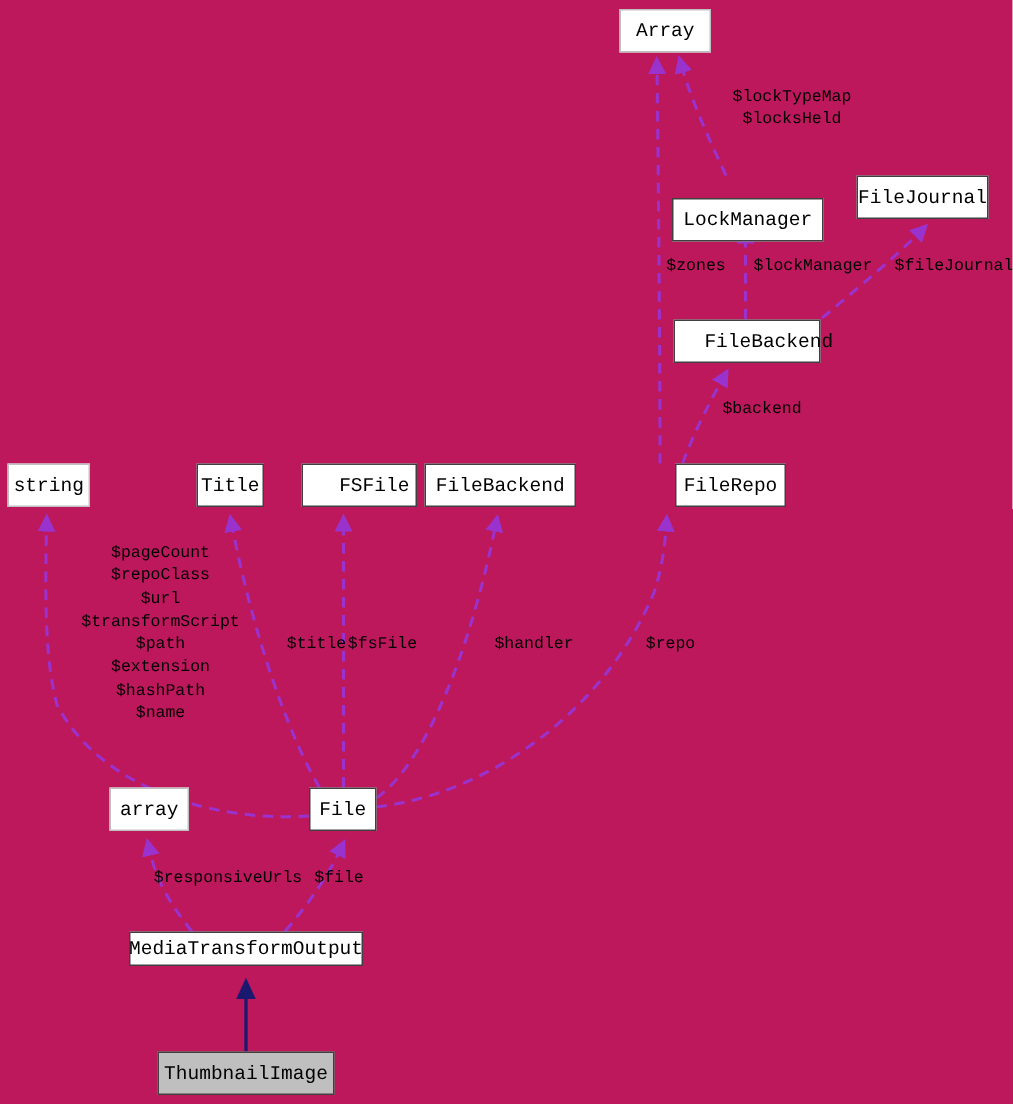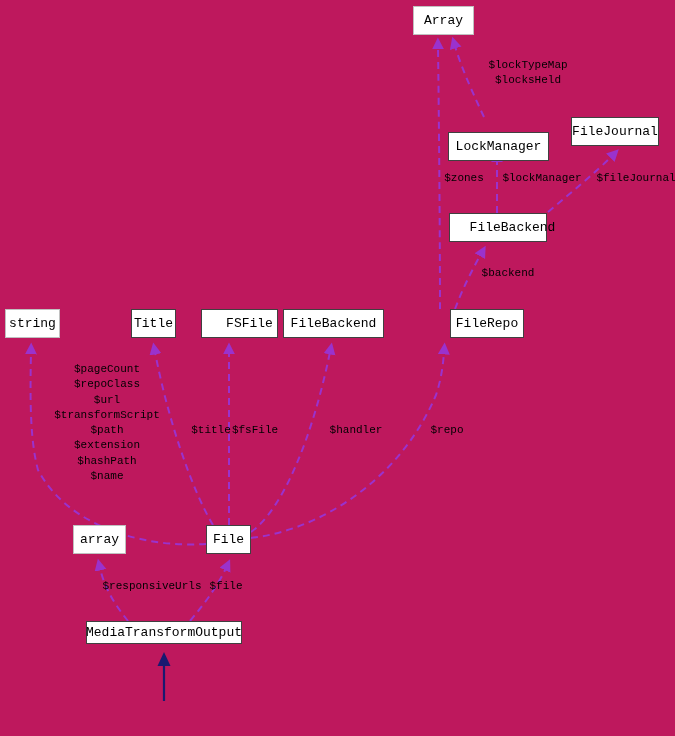--- a/index.html
+++ b/index.html
@@ -148,20 +148,23 @@
   </div>
 
   <div class="node" style="left:206px; top:525px; width:45px; height:29px;">
     <span>File</span>
   </div>
 
   <div class="node" style="left:86px; top:621px; width:156px; height:23px;">
     <span>MediaTransformOutput</span>
   </div>
 
+  <div class="node focus" style="left:105px; top:701px; width:118px; height:29px;">
+    <span>ThumbnailImage</span>
+  </div>
 
   <div class="edge-label center" style="left:528px; top:58px;">$lockTypeMap
 $locksHeld</div>
 
   <div class="edge-label center" style="left:464px; top:171px;">$zones</div>
 
   <div class="edge-label center" style="left:542px; top:171px;">$lockManager</div>
 
   <div class="edge-label center" style="left:636px; top:171px;">$fileJournal</div>
 

